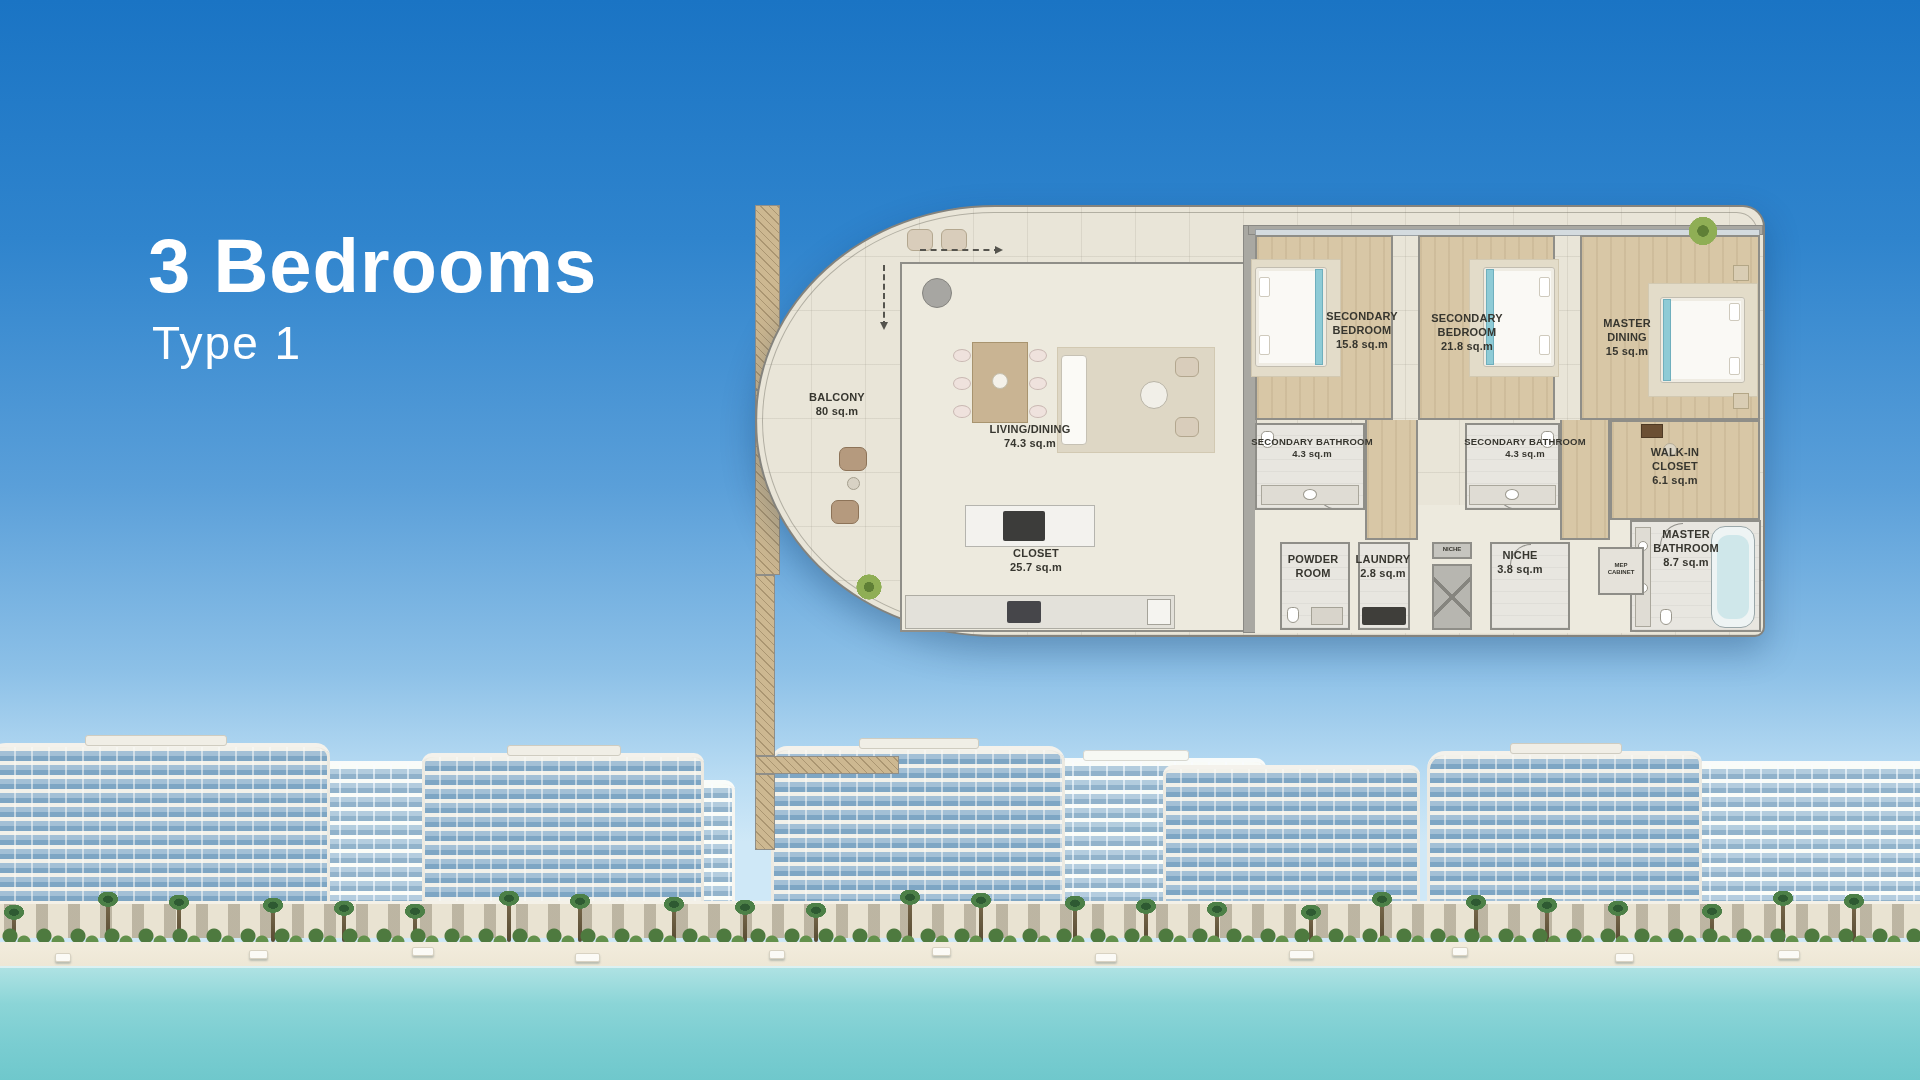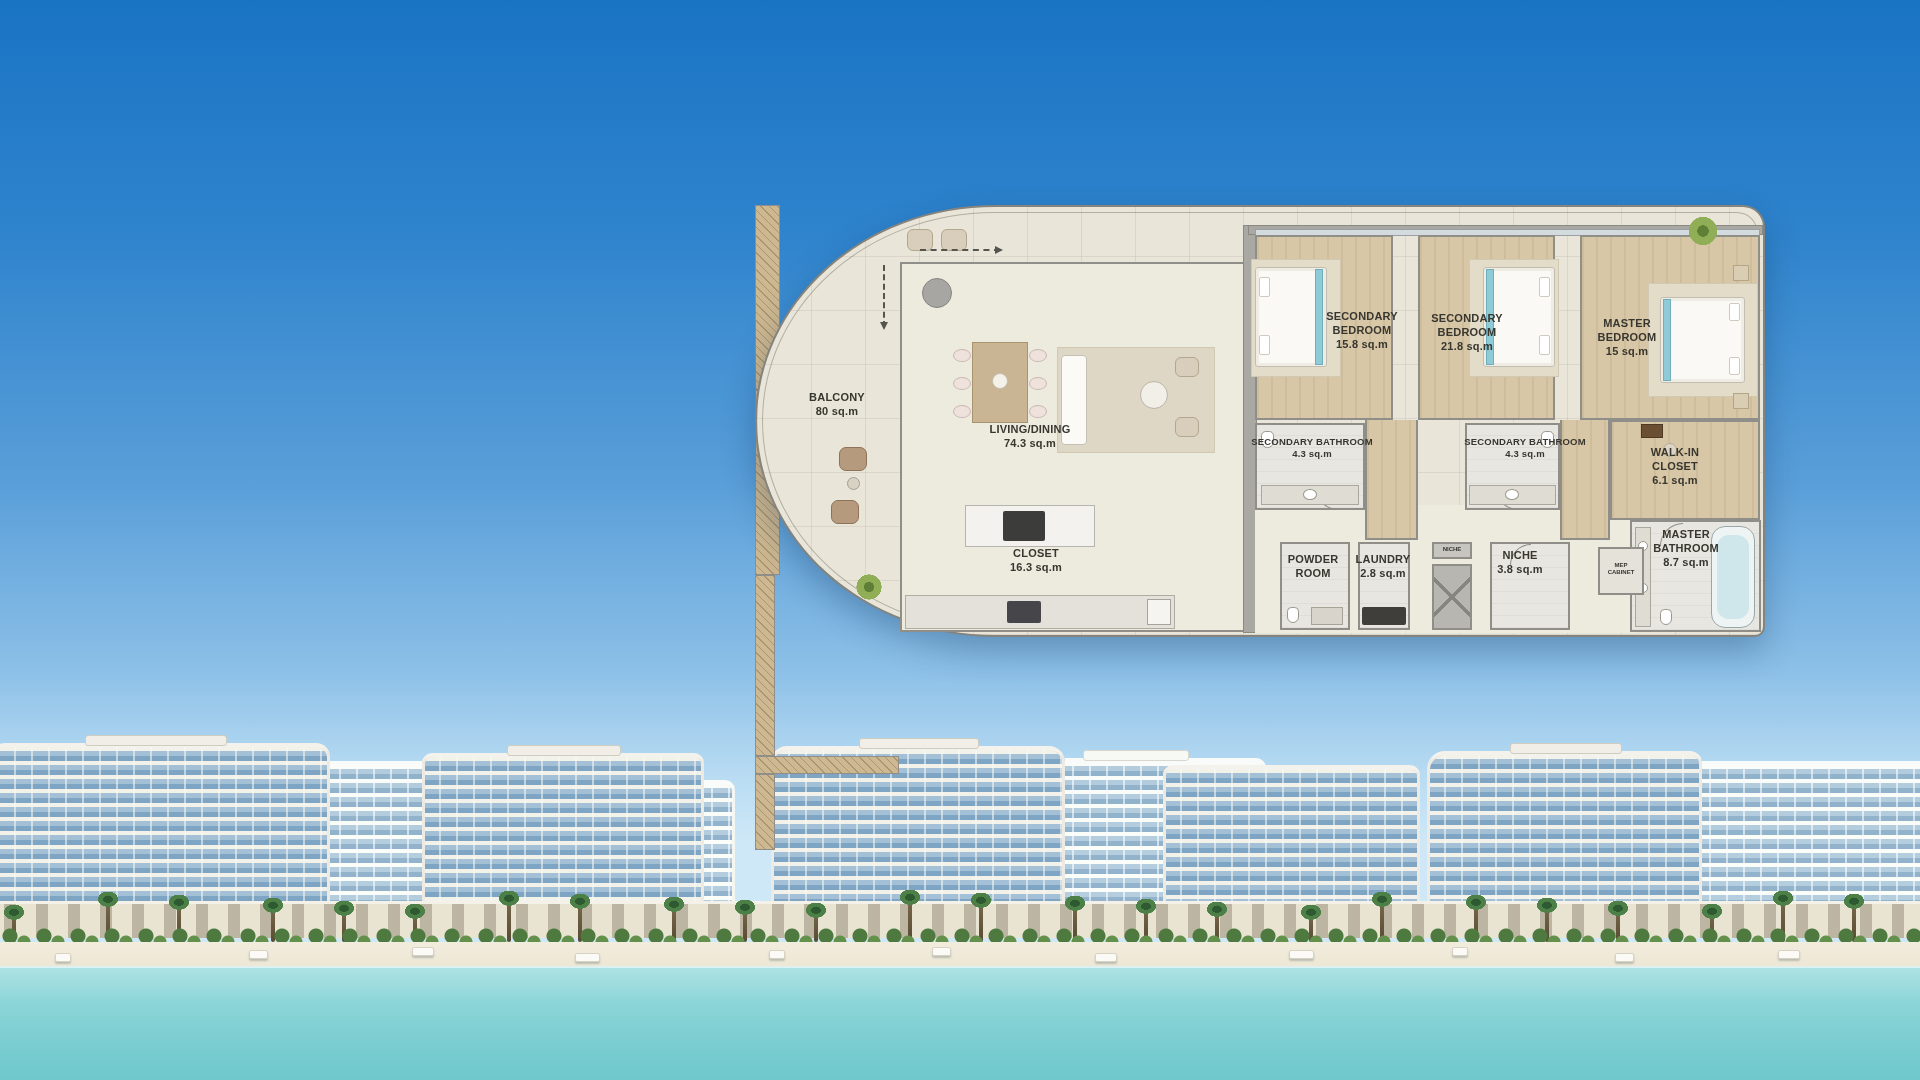--- a/index.html
+++ b/index.html
@@ -153,20 +153,22 @@
         <div class="cabana" style="left: 1095px; bottom: 118px; width: 20px; height: 7px;"></div>
         <div class="cabana" style="left: 1289px; bottom: 121px; width: 23px; height: 7px;"></div>
         <div class="cabana" style="left: 1452px; bottom: 124px; width: 14px; height: 7px;"></div>
         <div class="cabana" style="left: 1615px; bottom: 118px; width: 17px; height: 7px;"></div>
         <div class="cabana" style="left: 1778px; bottom: 121px; width: 20px; height: 7px;"></div>
       </div>
     <div class="water"></div>
   </div>
 
   <section class="hero">
+    <h1>3 Bedrooms</h1>
+    <p>Type 1</p>
   </section>
 
   <div class="plan">
     <div class="shell"></div>
 
     <div class="cell floor-cream" style="left:145px;top:57px;width:348px;height:370px;"></div>
 
     <div class="wallbar" style="left:488px;top:20px;width:14px;height:408px;"></div>
     <div class="wallbar" style="left:493px;top:20px;width:515px;height:10px;"></div>
 
@@ -271,29 +273,29 @@
     <div class="dash-v" style="left:128px;top:60px;height:62px;"></div>
 
     <div class="room-label" style="left:82px;top:200px;">
       <span class="nm">BALCONY</span>
       <span class="ar">80 sq.m</span></div>
     <div class="room-label" style="left:275px;top:232px;">
       <span class="nm">LIVING/DINING</span>
       <span class="ar">74.3 sq.m</span></div>
     <div class="room-label" style="left:281px;top:356px;">
       <span class="nm">CLOSET</span>
-      <span class="ar">16.3 sq.m</span></div>
+      <span class="ar">25.7 sq.m</span></div>
     <div class="room-label wrap" style="left:607px;top:126px;width:78px;margin-left:-39px;transform:translate(0,-50%);">
       <span class="nm">SECONDARY BEDROOM</span>
       <span class="ar">15.8 sq.m</span></div>
     <div class="room-label wrap" style="left:712px;top:128px;width:78px;margin-left:-39px;transform:translate(0,-50%);">
       <span class="nm">SECONDARY BEDROOM</span>
       <span class="ar">21.8 sq.m</span></div>
     <div class="room-label wrap" style="left:872px;top:133px;width:68px;margin-left:-34px;transform:translate(0,-50%);">
-      <span class="nm">MASTER BEDROOM</span>
+      <span class="nm">MASTER DINING</span>
       <span class="ar">15 sq.m</span></div>
     <div class="room-label small" style="left:557px;top:243px;">
       <span class="nm">SECONDARY BATHROOM</span>
       <span class="ar">4.3 sq.m</span></div>
     <div class="room-label small" style="left:770px;top:243px;">
       <span class="nm">SECONDARY BATHROOM</span>
       <span class="ar">4.3 sq.m</span></div>
     <div class="room-label wrap" style="left:920px;top:262px;width:62px;margin-left:-31px;transform:translate(0,-50%);">
       <span class="nm">WALK-IN CLOSET</span>
       <span class="ar">6.1 sq.m</span></div>

